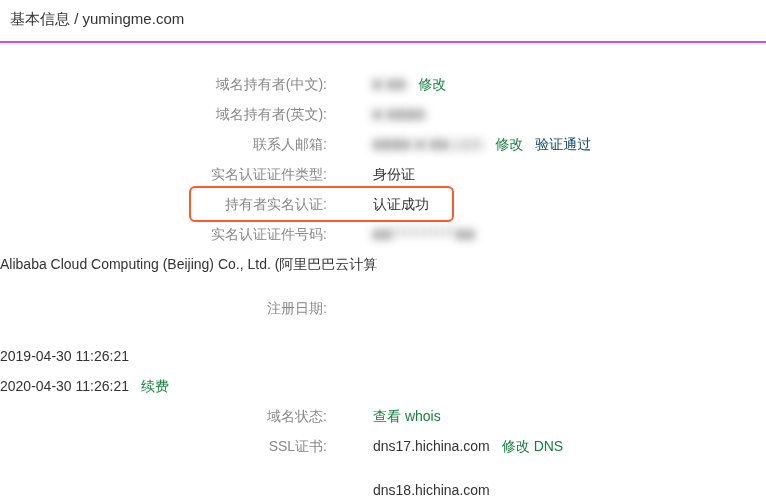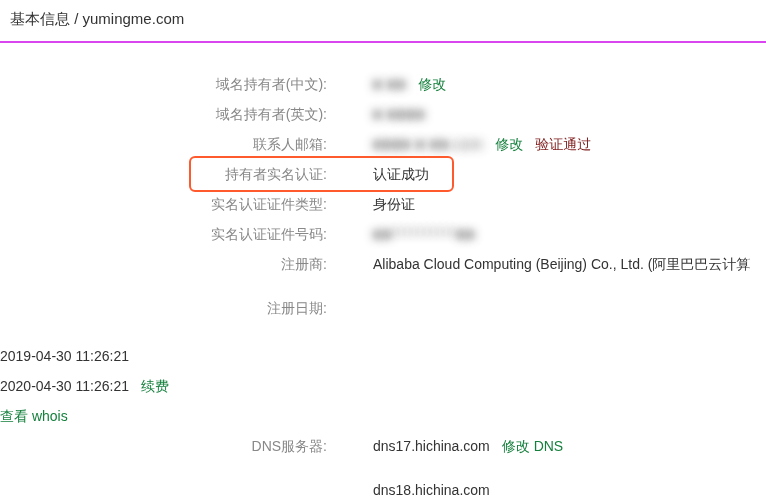--- a/index.html
+++ b/index.html
@@ -40,21 +40,21 @@
   .value {
     flex: 1;
     color: #333;
     font-size: 14px;
     white-space: nowrap;
     display: flex;
     align-items: center;
     gap: 12px;
   }
   .link { color: #15803d; cursor: pointer; }
-  .muted { color: #7f1d1d; }
+  .muted { color: #0c4a6e; }
   .highlight-box {
     position: relative;
   }
   .highlight-box::before {
     content: "";
     position: absolute;
     left: 189px;
     right: 312px;
     top: -3px;
     bottom: -3px;
@@ -111,70 +111,70 @@
 
   <div class="row">
     <div class="label">联系人邮箱:</div>
     <div class="value">
       <span class="blur">■■■■ ■ ■■.com</span>
       <span class="link">修改</span>
       <span class="muted">验证通过</span>
     </div>
   </div>
 
+  <div class="row">
+    <div class="label">实名认证证件类型:</div>
+    <div class="value">
+      <span>身份证</span>
+    </div>
+  </div>
+
   <div class="row highlight-box">
     <div class="label">持有者实名认证:</div>
     <div class="value">
       <span>认证成功</span>
-    </div>
-  </div>
-
-  <div class="row">
-    <div class="label">实名认证证件类型:</div>
-    <div class="value">
-      <span>身份证</span>
     </div>
   </div>
 
   <div class="row">
     <div class="label">实名认证证件号码:</div>
     <div class="value">
       <span class="blur">■■**********■■</span>
     </div>
   </div>
 
   <div class="row">
-    <div class="label">注册商:</div>
     <div class="value">
       <span>Alibaba Cloud Computing (Beijing) Co., Ltd. (阿里巴巴云计算</span>
     </div>
   </div>
 
   <div class="row sect">
     <div class="label">注册日期:</div>
     <div class="value">
       <span>2019-04-30 11:26:21</span>
     </div>
   </div>
 
   <div class="row">
     <div class="value">
       <span>2020-04-30 11:26:21</span>
       <span class="link">续费</span>
     </div>
   </div>
 
   <div class="row">
+    <div class="label">域名状态:</div>
     <div class="value">
       <span class="link">查看 whois</span>
     </div>
   </div>
 
   <div class="row">
-    <div class="label">DNS服务器:</div>
+    <div class="label">SSL证书:</div>
     <div class="value">
       <span>dns17.hichina.com</span>
       <span class="link">修改 DNS</span>
     </div>
   </div>
   <div class="row sub">
     <div class="label"></div>
     <div class="value">
       <span>dns18.hichina.com</span>
     </div>

